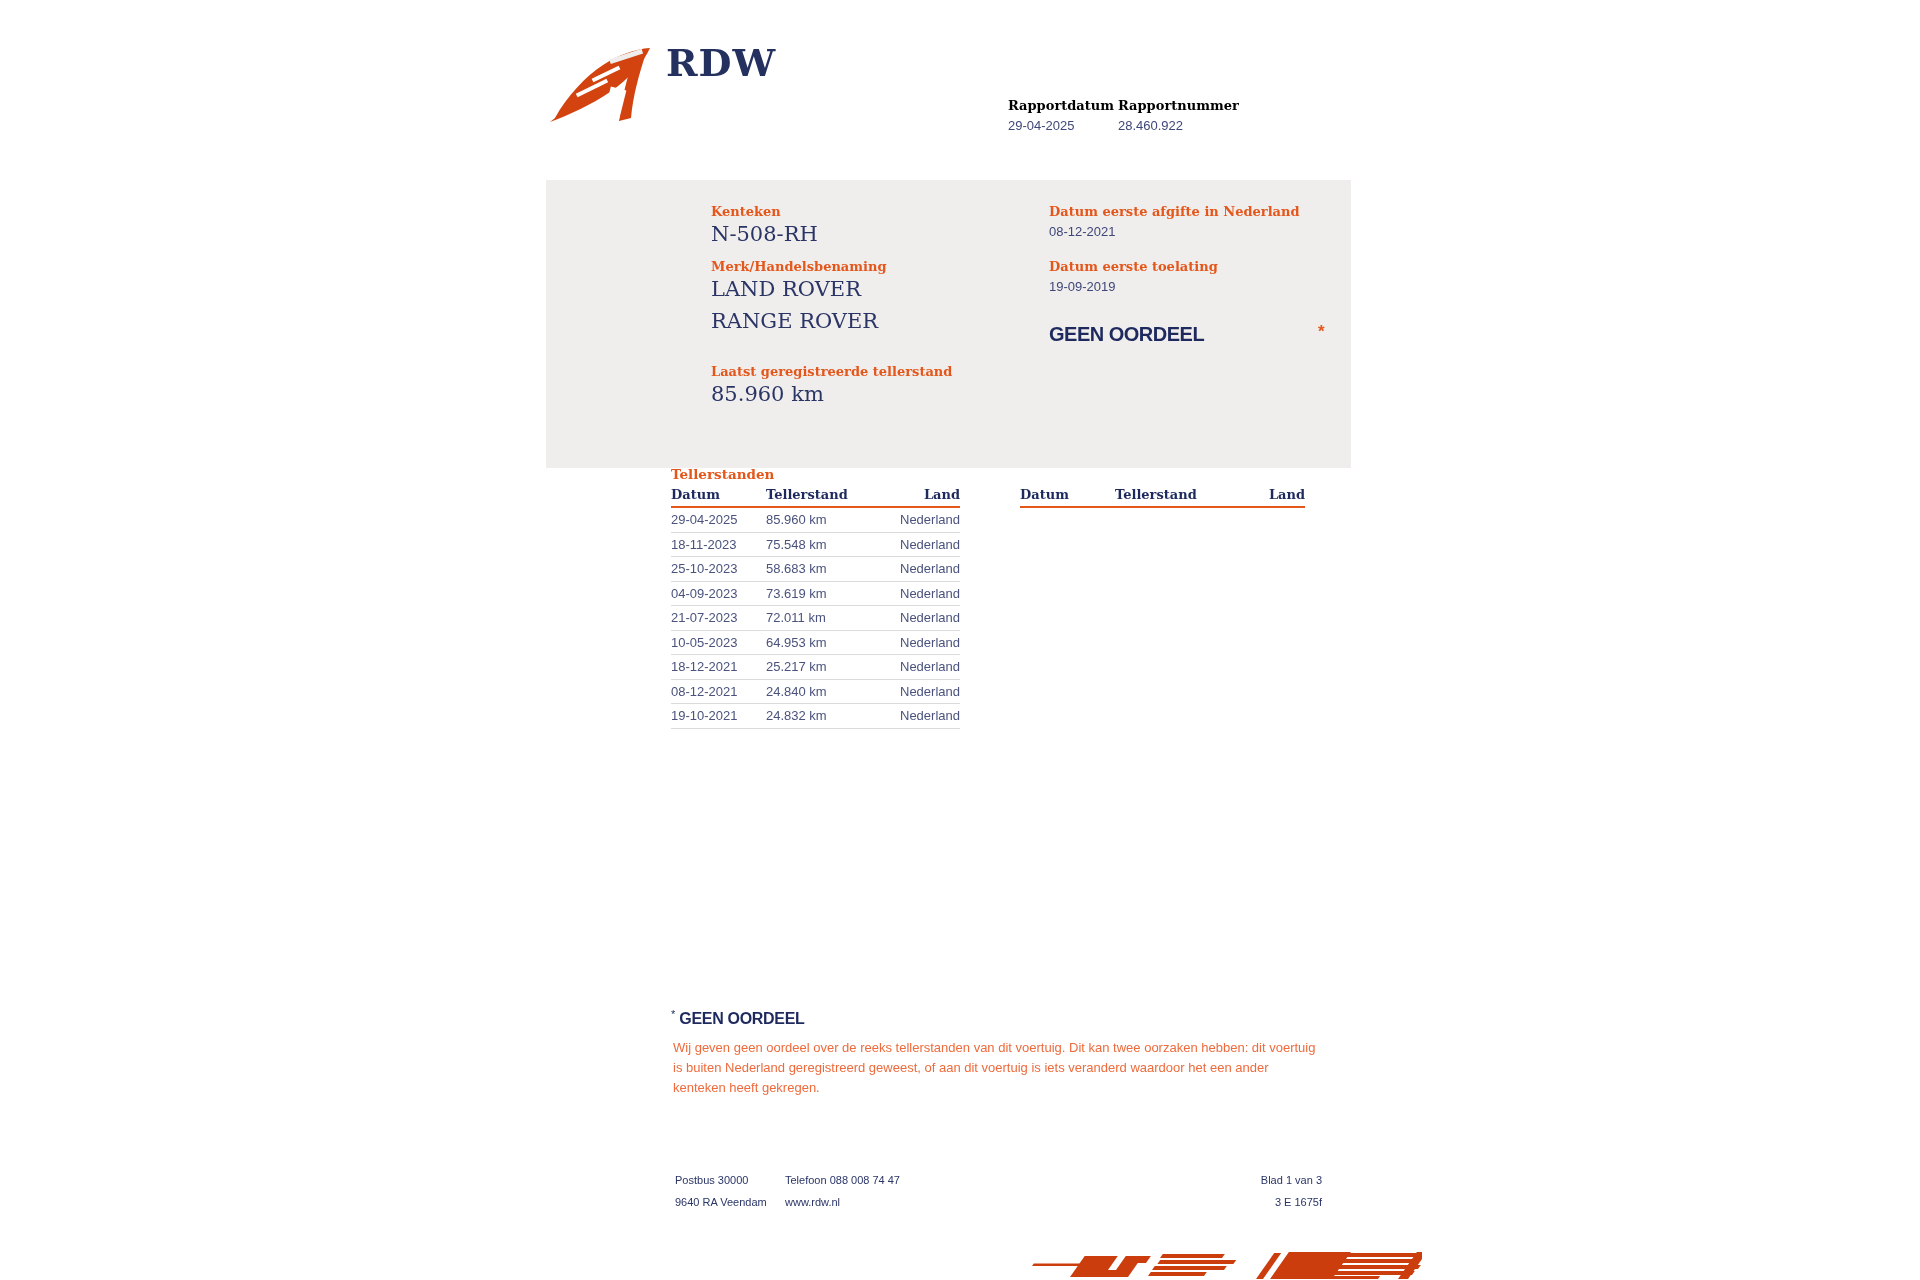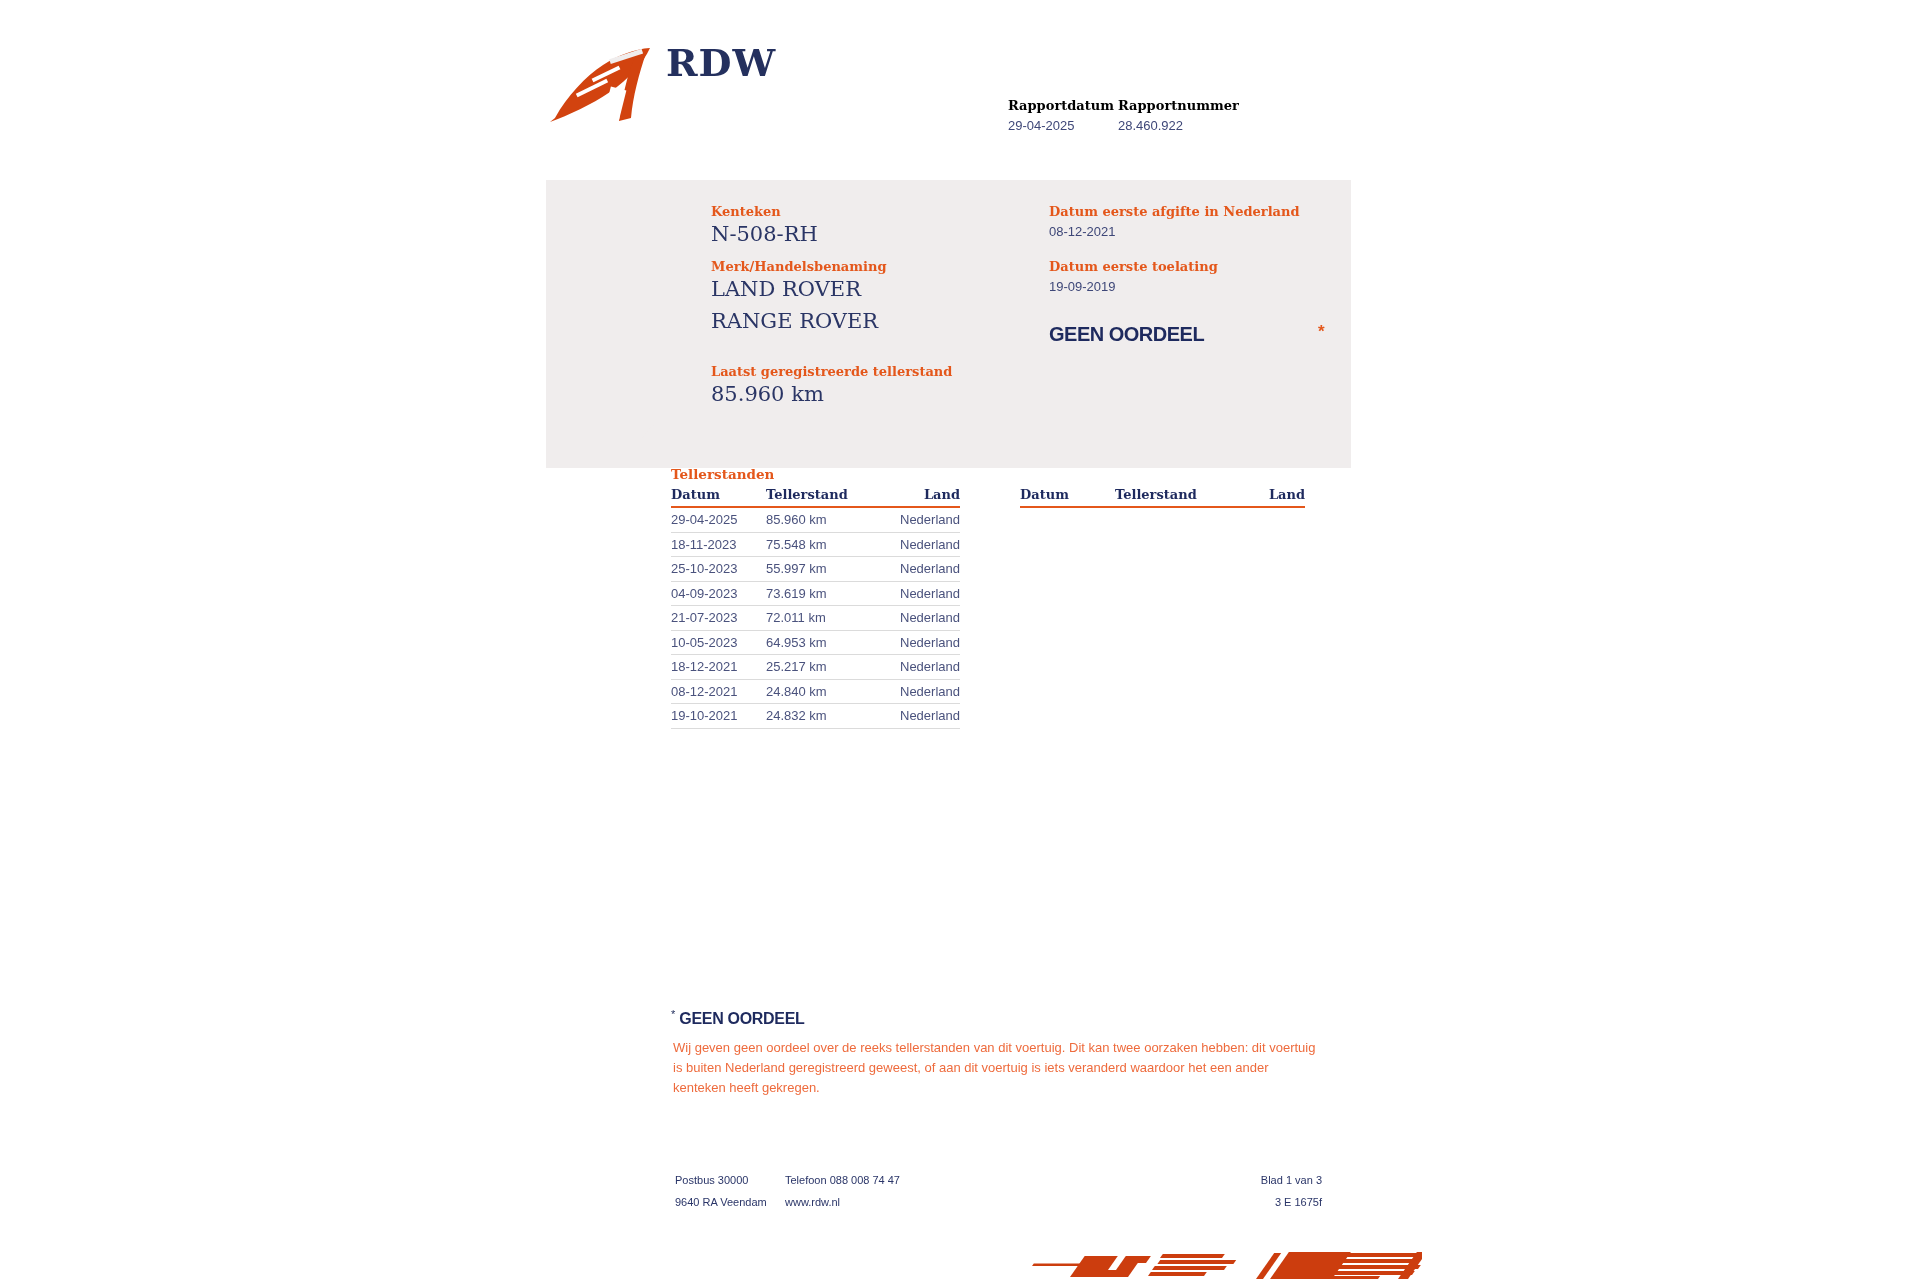--- a/index.html
+++ b/index.html
@@ -160,21 +160,21 @@
           <div class="c-teller">85.960 km</div>
           <div class="c-land">Nederland</div>
         </div>
         <div class="trow">
           <div class="c-datum">18-11-2023</div>
           <div class="c-teller">75.548 km</div>
           <div class="c-land">Nederland</div>
         </div>
         <div class="trow">
           <div class="c-datum">25-10-2023</div>
-          <div class="c-teller">55.997 km</div>
+          <div class="c-teller">58.683 km</div>
           <div class="c-land">Nederland</div>
         </div>
         <div class="trow">
           <div class="c-datum">04-09-2023</div>
           <div class="c-teller">73.619 km</div>
           <div class="c-land">Nederland</div>
         </div>
         <div class="trow">
           <div class="c-datum">21-07-2023</div>
           <div class="c-teller">72.011 km</div>

